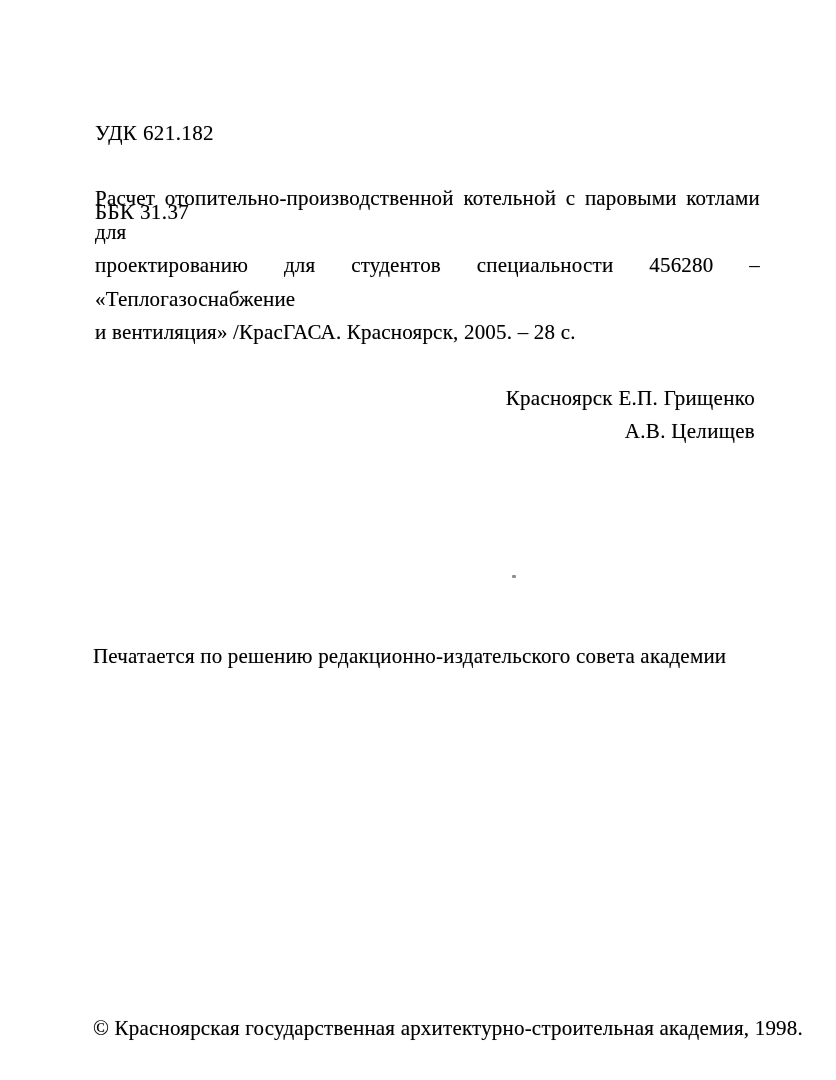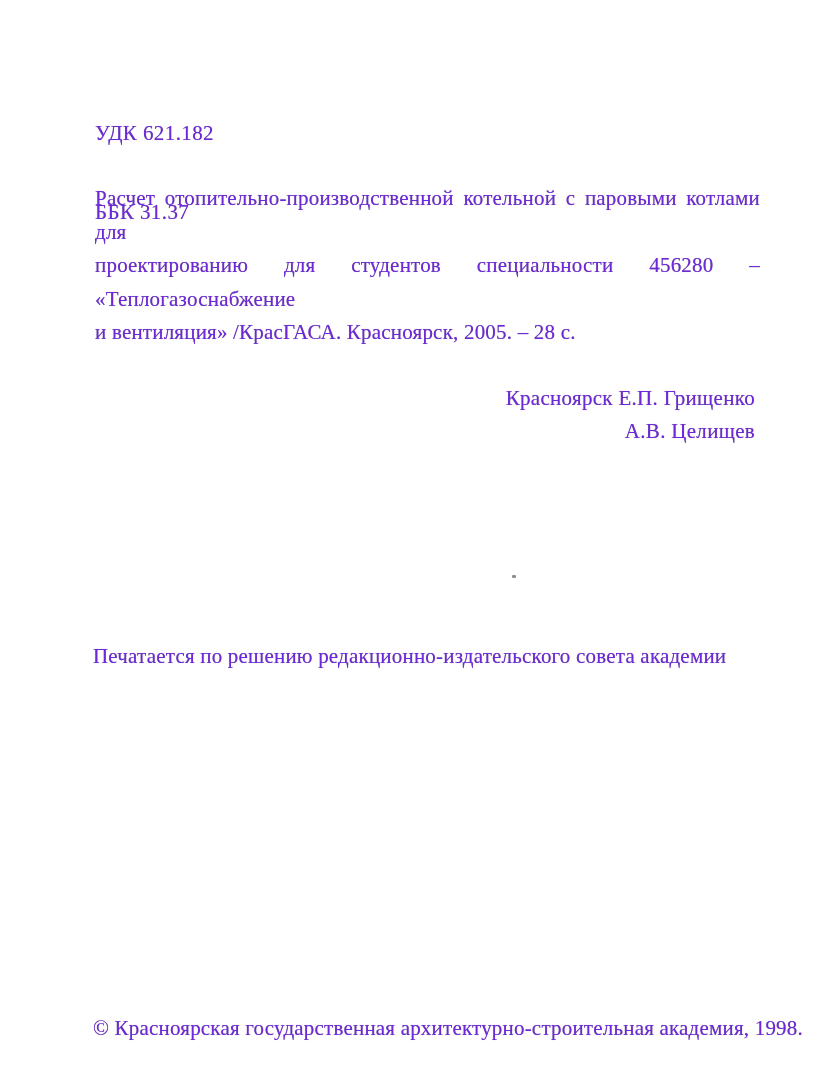--- a/index.html
+++ b/index.html
@@ -6,21 +6,21 @@
     margin: 0;
     padding: 0;
     background: #e8e8e8;
   }
   .page {
     position: relative;
     width: 836px;
     height: 1080px;
     background: #ffffff;
     font-family: "Liberation Serif", "DejaVu Serif", serif;
-    color: #6d28d9;
+    color: #000000;
     overflow: hidden;
     
     text-shadow: 0 0 0.7px rgba(20, 20, 20, 0.45);
   }
   .abs {
     position: absolute;
   }
   .codes-line {
     left: 95px;
     font-size: 21px;

